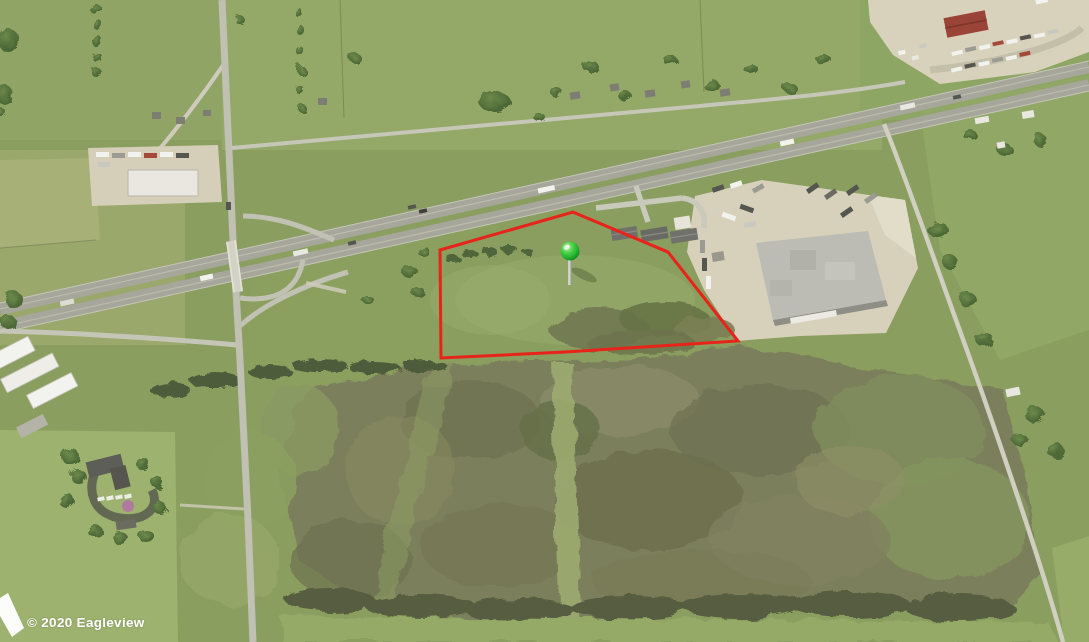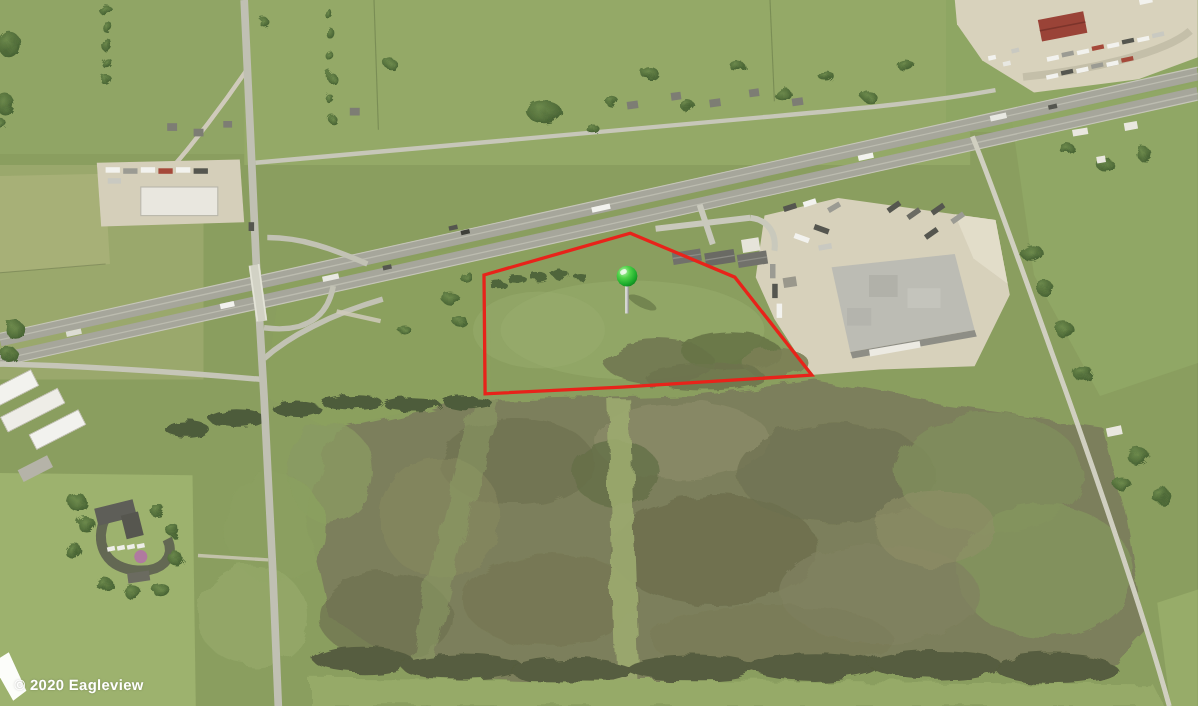--- a/index.html
+++ b/index.html
@@ -6,21 +6,21 @@
   #stage{
     position:relative;
     width:1089px;height:642px;
     overflow:hidden;
     font-family:"Liberation Sans", sans-serif;
     background:#8a9e5f;
   }
   #scene{position:absolute;left:0;top:0;width:1089px;height:642px;display:block;}
   #attribution{
     position:absolute;
-    left:13px;
+    left:27px;
     top:615px;
     color:#ffffff;
     font-size:13.5px;
     font-weight:bold;
     letter-spacing:0.3px;
     text-shadow:0 0 2px rgba(0,0,0,0.25);
     user-select:none;
     white-space:nowrap;
   }
 </style>

